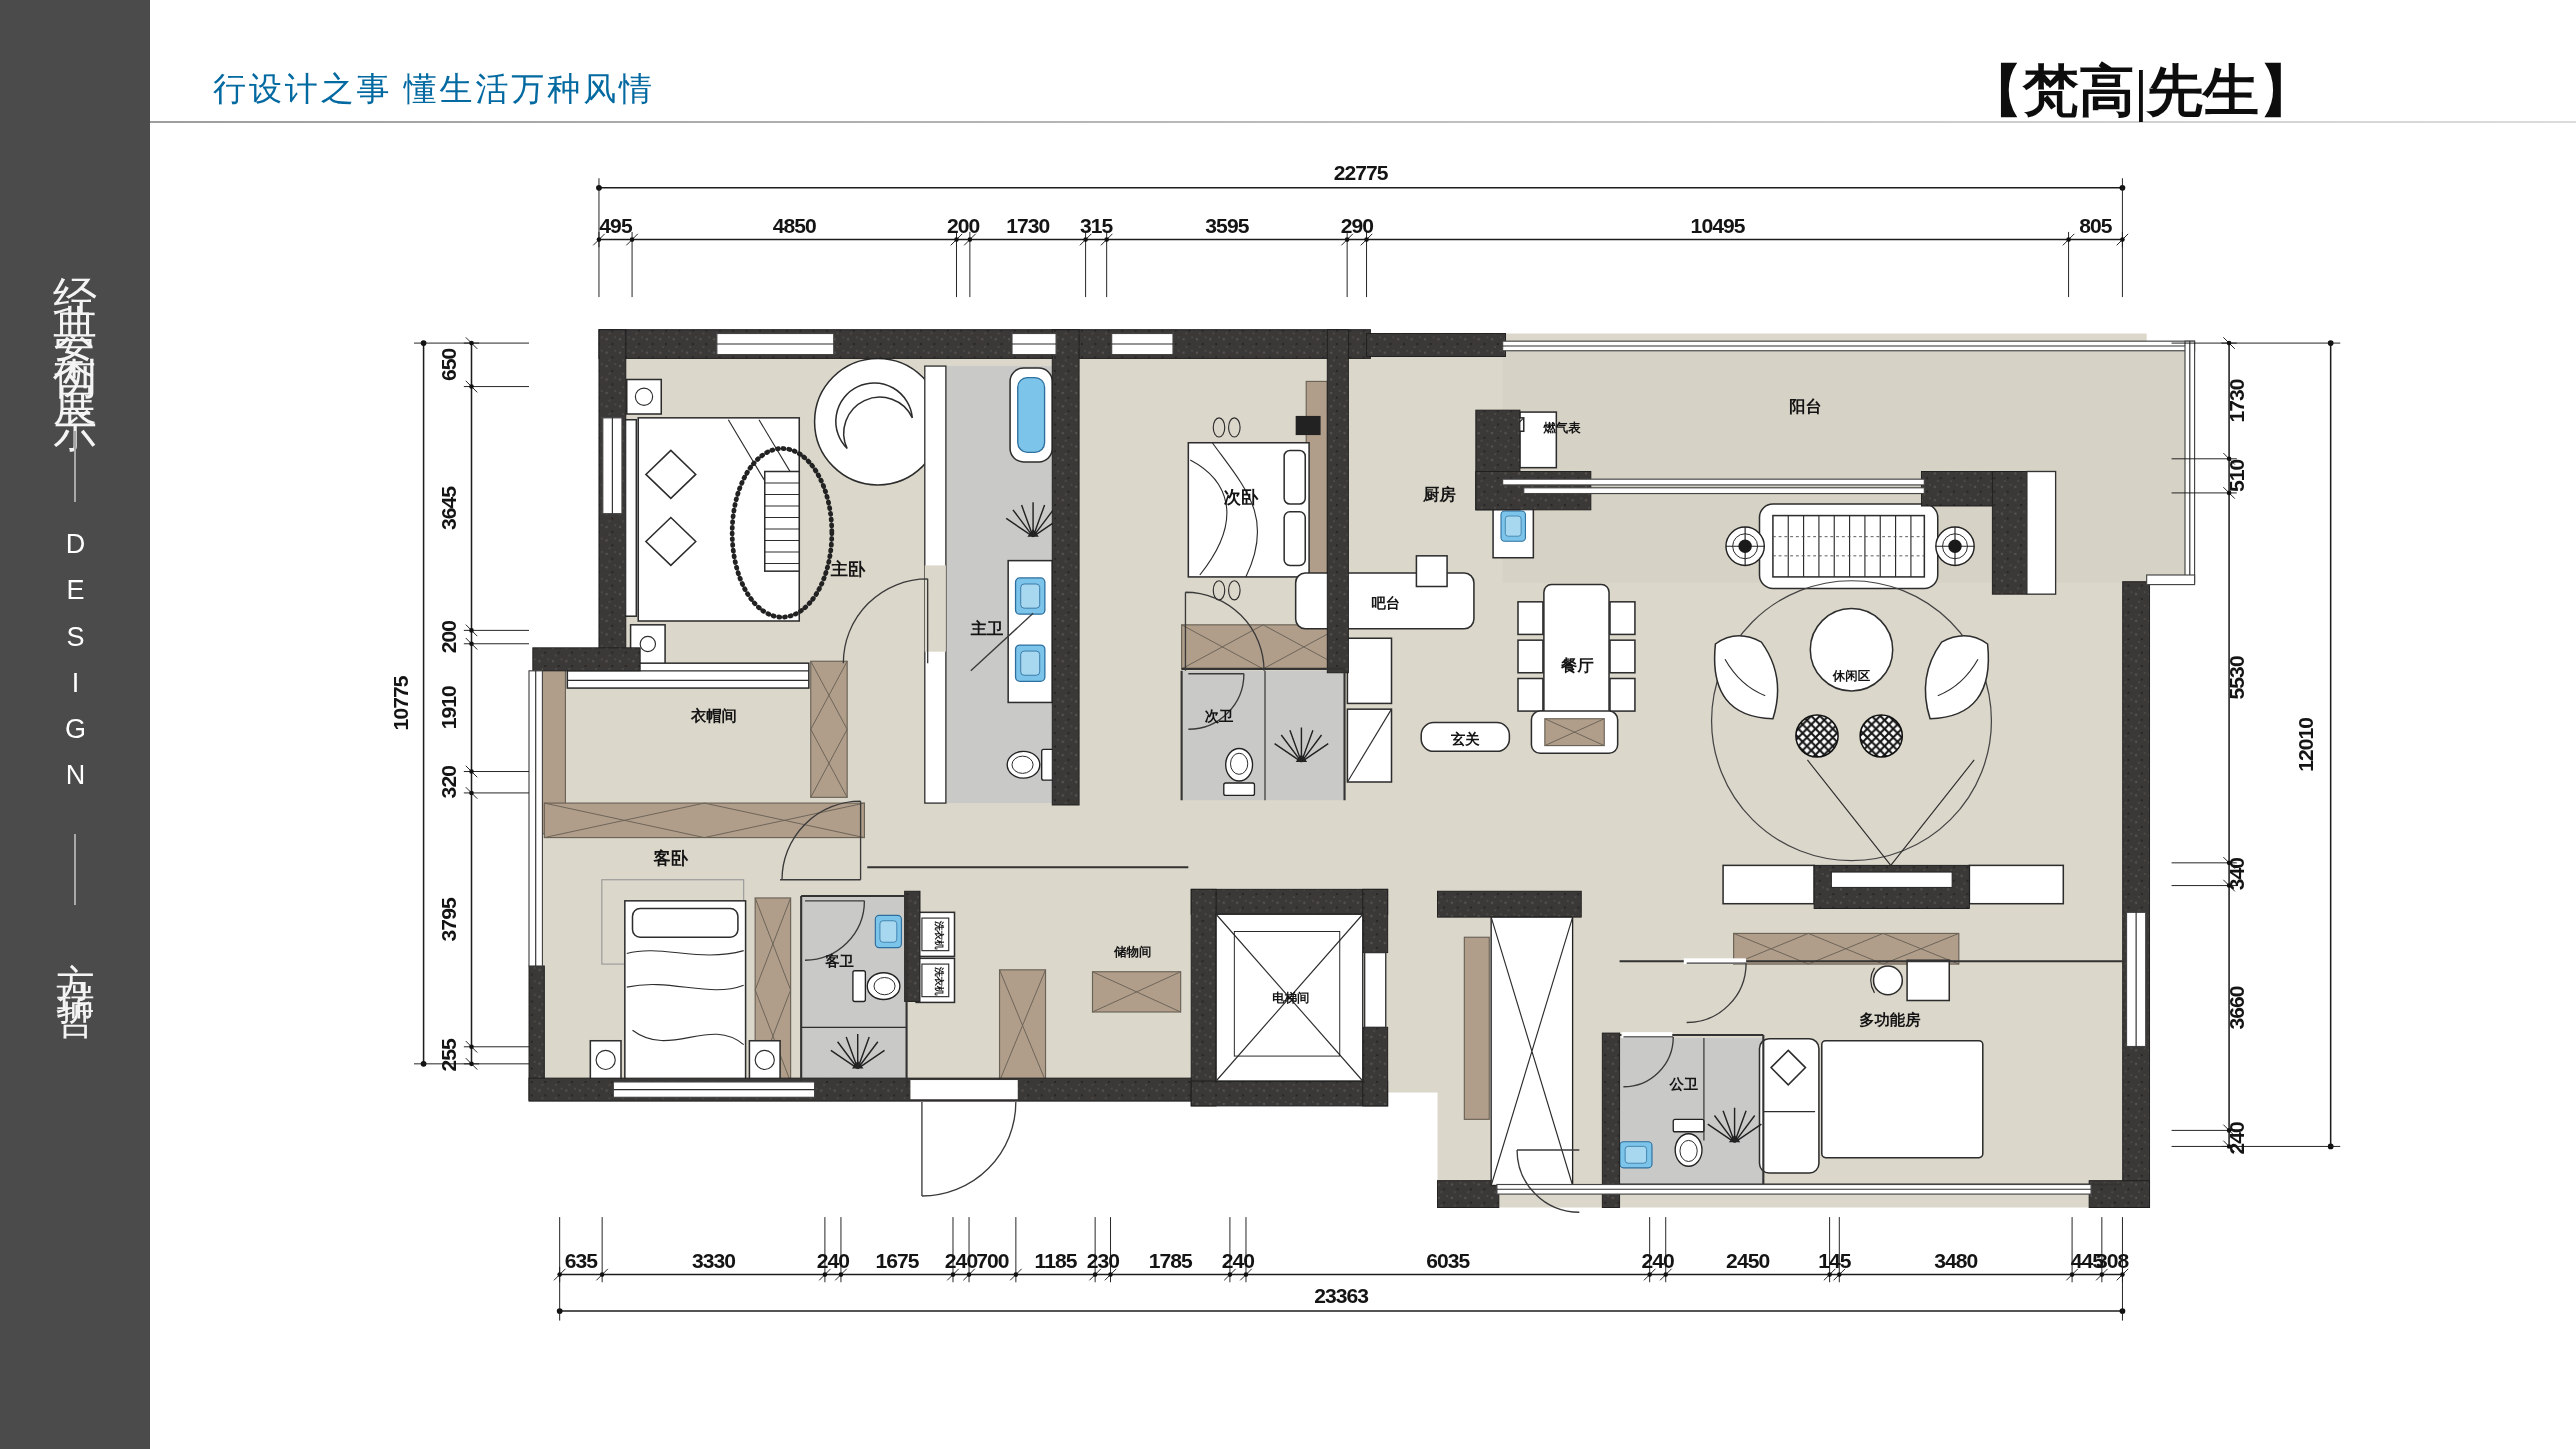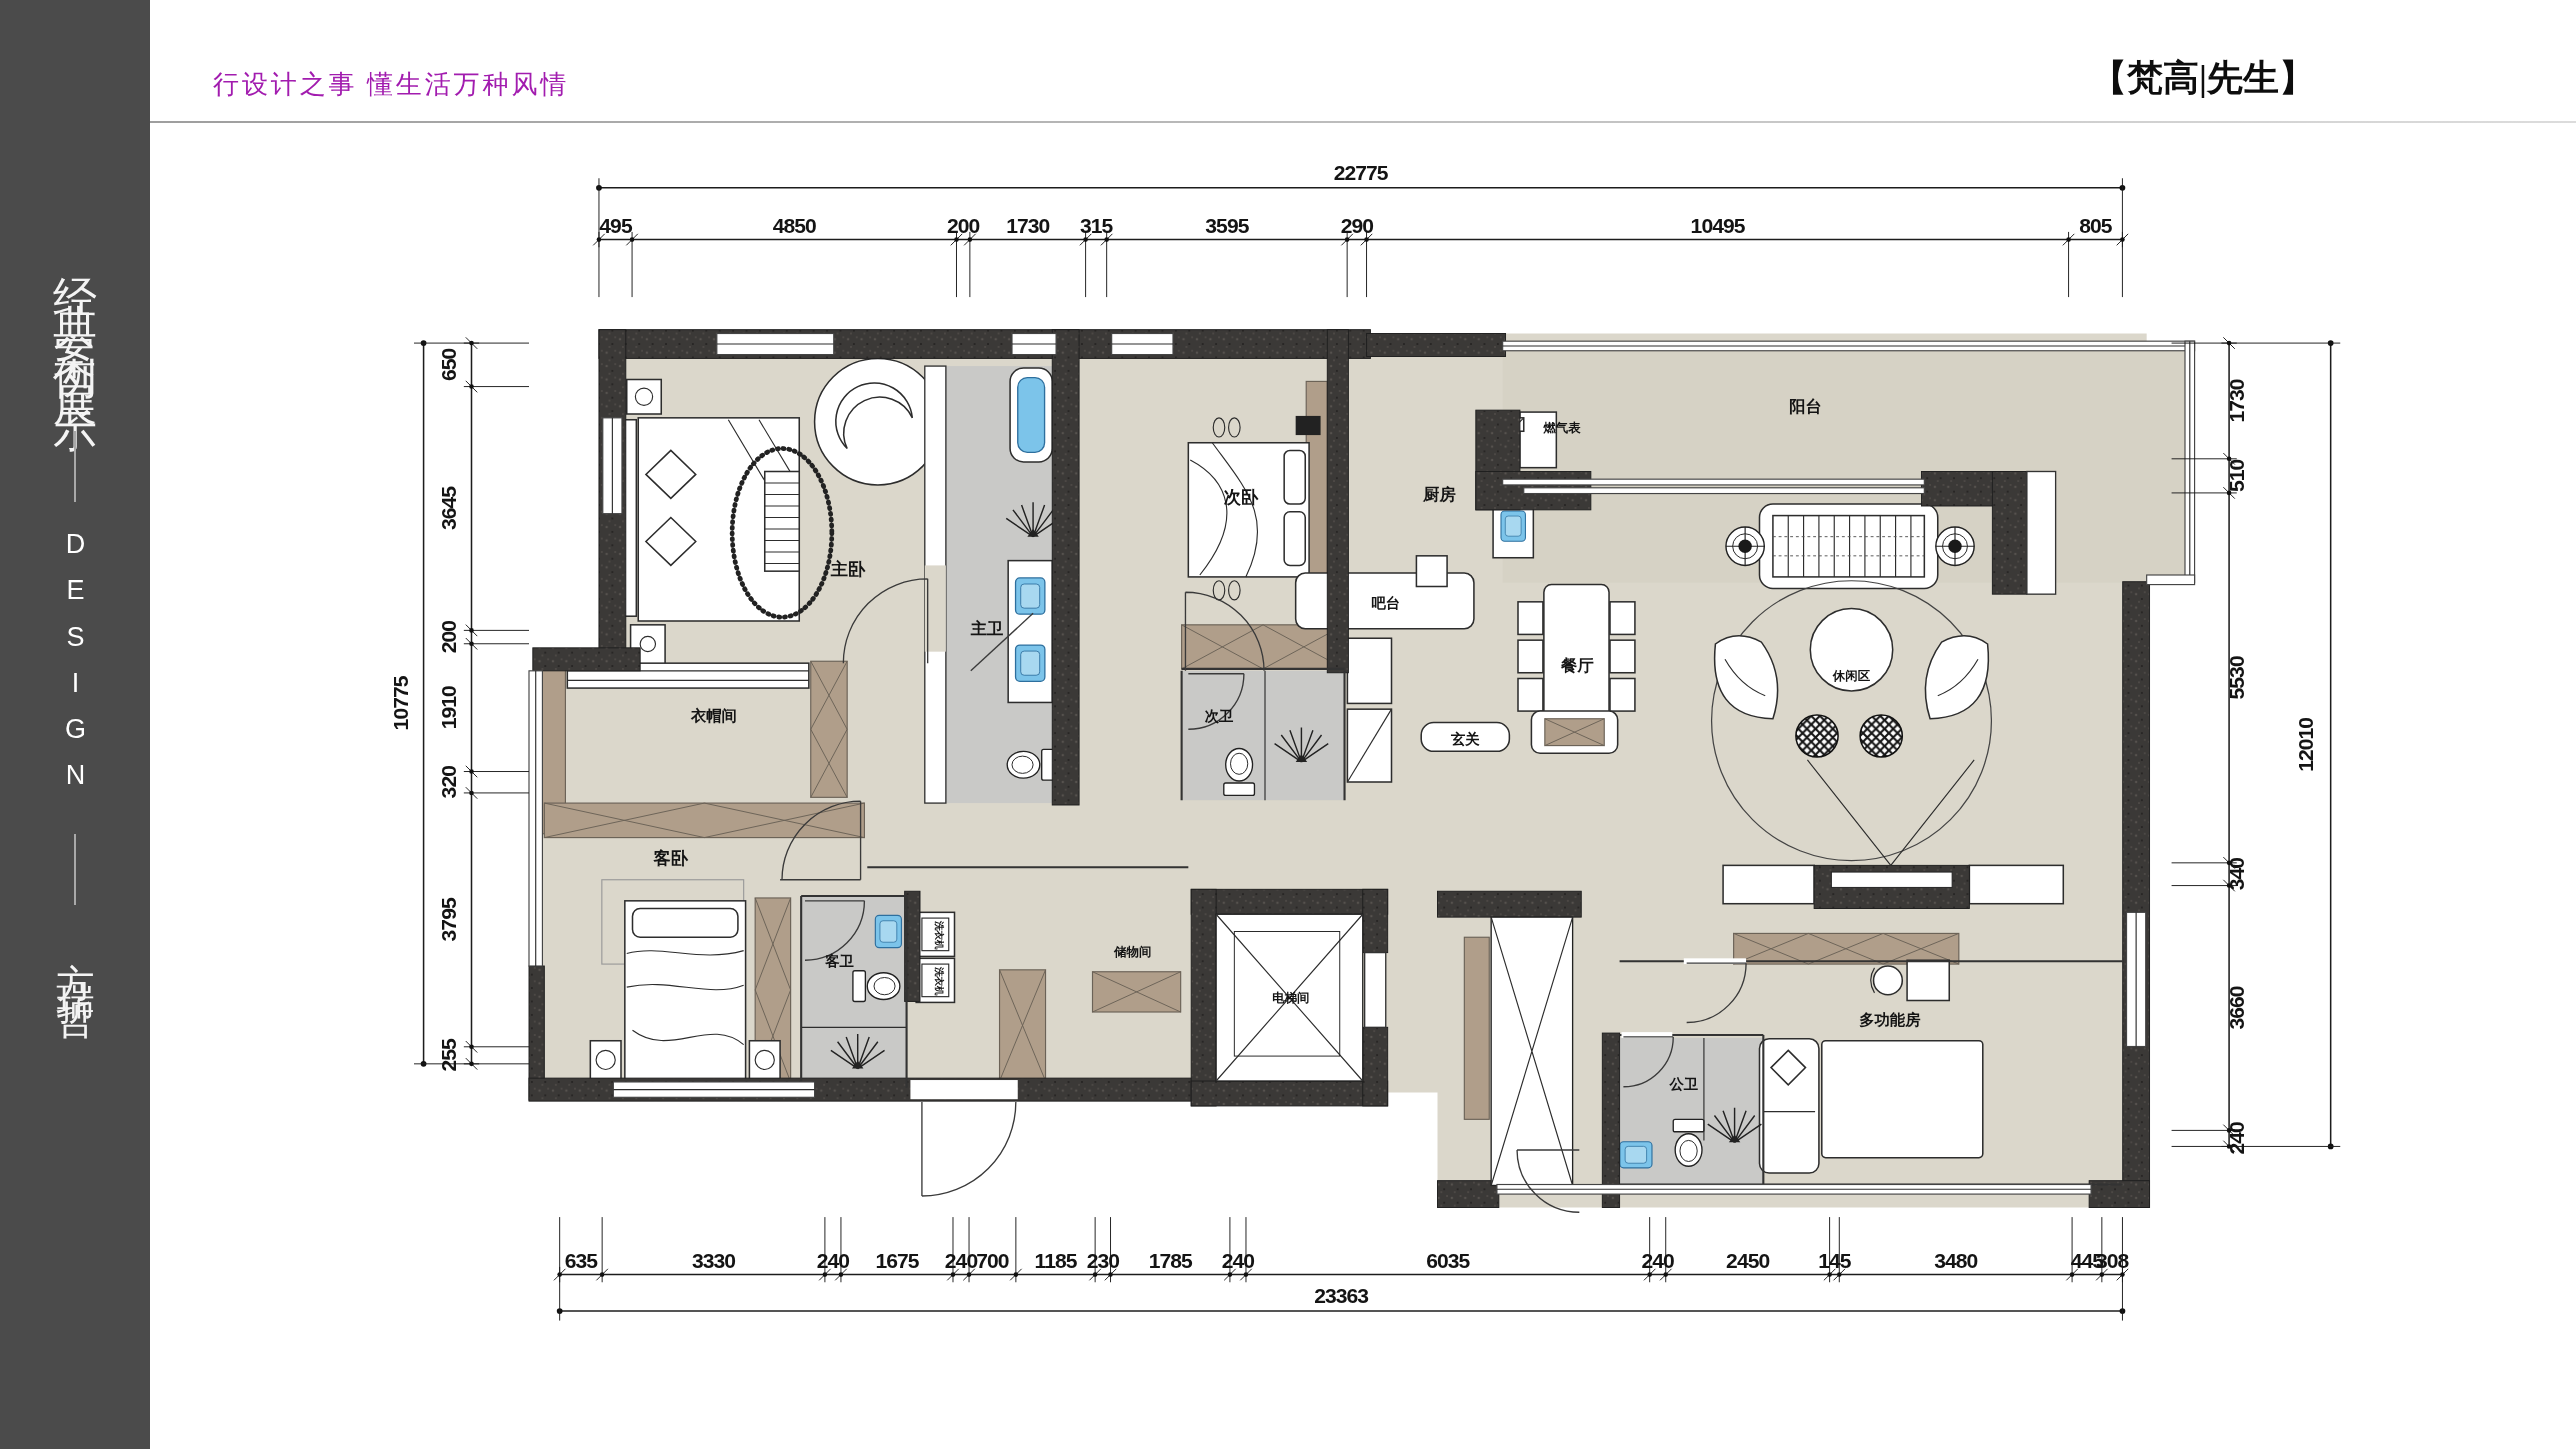--- a/index.html
+++ b/index.html
@@ -11,23 +11,23 @@
            box-sizing:border-box;gap:27px;z-index:5;}
   .v-text{writing-mode:vertical-lr;text-orientation:upright;color:#f4f4f4;
           font-family:"Liberation Serif",serif;}
   .sb-title{font-size:44px;letter-spacing:27px;}
   .sb-design{font-size:27px;letter-spacing:16.3px;color:#ffffff;
              font-family:"Liberation Sans",sans-serif;writing-mode:vertical-lr;text-orientation:upright;}
   .sb-author{font-size:38px;letter-spacing:19px;}
   .sb-div{width:1.9px;height:71px;background:#a9a9a9;}
   
   .slogan{position:absolute;left:213px;top:67px;font-family:"Liberation Serif",serif;
-          font-size:26px;color:#a21caf;letter-spacing:2.9px;z-index:4;}
+          font-size:33px;color:#0369a1;letter-spacing:2.9px;z-index:4;}
   .brand{position:absolute;right:261px;top:54px;font-family:"Liberation Serif",serif;
-         font-size:36px;font-weight:bold;color:#0d0d0d;z-index:4;}
+         font-size:56px;font-weight:bold;color:#0d0d0d;z-index:4;}
   .hline{position:absolute;left:150px;right:0;top:121px;height:1.9px;
          background:linear-gradient(to right,#9e9e9e,#dcdcdc);z-index:3;}
   
   #plan-svg{position:absolute;left:0;top:0;z-index:1;}
   #plan-svg text{font-family:"Liberation Sans",sans-serif;fill:#141414;}
   .wall{fill:url(#wallpat);stroke:#1f1f1f;stroke-width:1;}
   .stud{fill:#ffffff;stroke:#333;stroke-width:1.4;}
   .win{fill:#ffffff;stroke:#444;stroke-width:1.2;}
   .furn{fill:#ffffff;stroke:#2d2d2d;stroke-width:1.6;}
   .thin{stroke:#2d2d2d;stroke-width:1.2;fill:none;}

